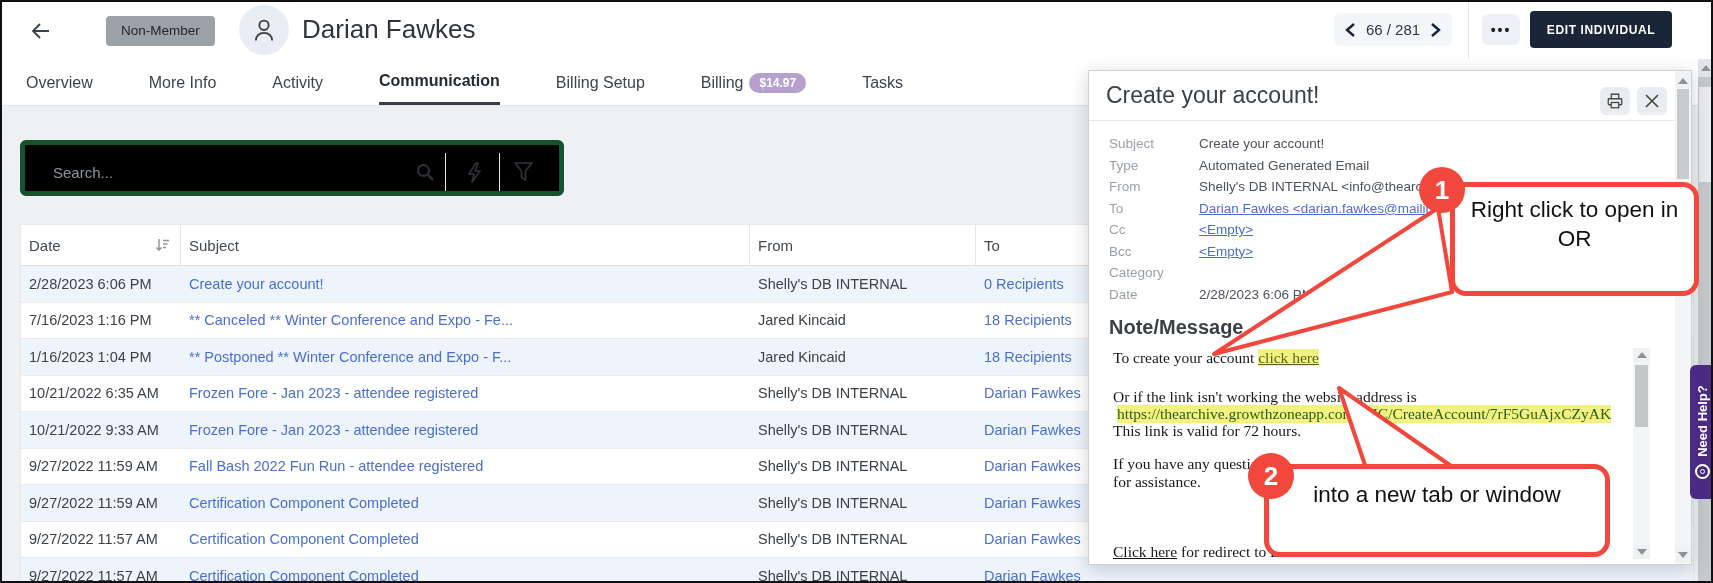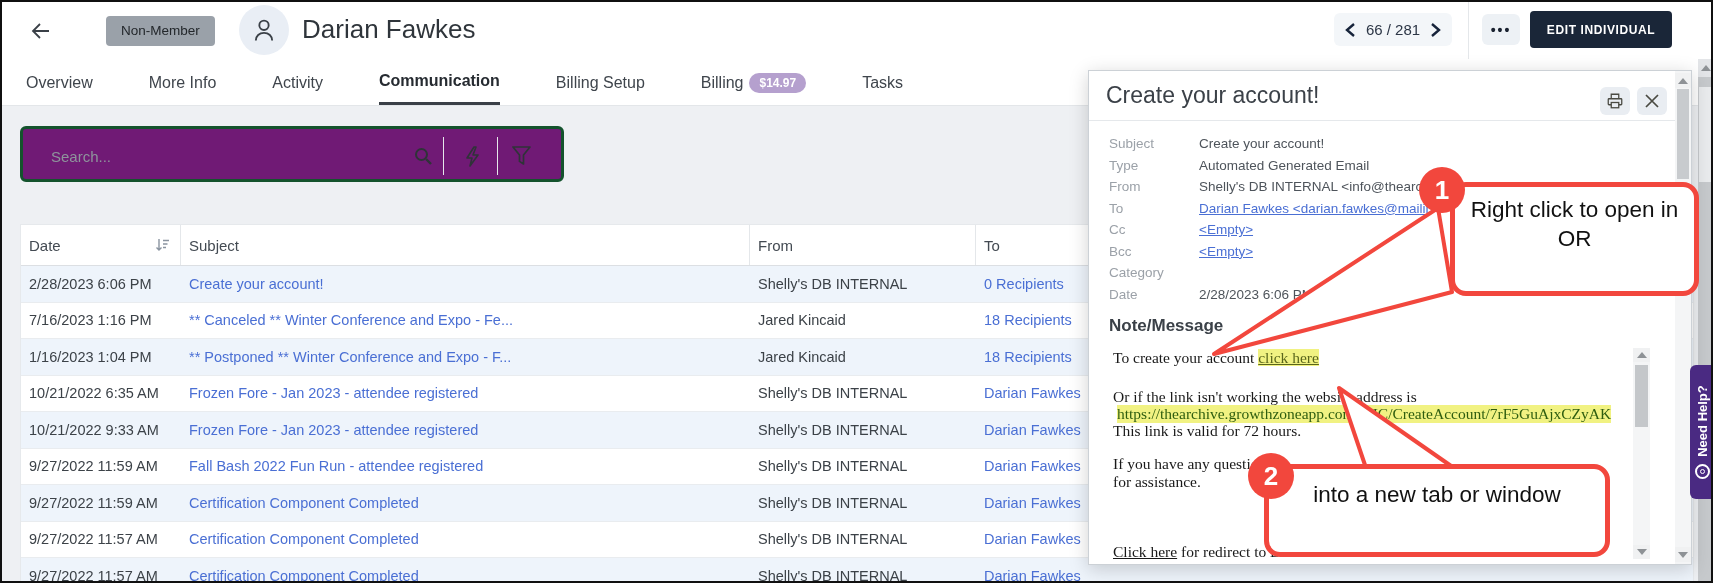--- a/index.html
+++ b/index.html
@@ -25,21 +25,21 @@
 
   
   .tabbar{position:absolute;left:0;top:58px;width:100%;height:46px;background:#fff;border-bottom:1px solid #e3e6e9;
           display:flex;align-items:stretch;padding-left:24px;gap:56px;box-sizing:border-box;}
   .tab{display:flex;align-items:center;font-size:16px;color:#3f454c;cursor:pointer;white-space:nowrap;}
   .tab.active{font-weight:bold;color:#262b31;border-bottom:3px solid #3a4047;}
   .bpill{margin-left:6px;background:#b5a0ce;color:#fff;font-weight:bold;font-size:12px;border-radius:999px;padding:3px 10px;}
 
   
   .content{position:absolute;left:0;top:104px;width:100%;height:477px;background:#eef0f3;}
-  .searchbox{position:absolute;left:18px;top:20px;width:544px;height:56px;background:#701a75;border:3px solid #14532d;border-radius:6px;box-sizing:border-box;}
+  .searchbox{position:absolute;left:18px;top:34px;width:544px;height:56px;background:#000000;border:5px solid #14532d;border-radius:6px;box-sizing:border-box;}
   .searchph{position:absolute;left:28px;top:0;height:54px;display:flex;align-items:center;font-size:15px;color:#8e949c;}
   .sdiv{position:absolute;top:8px;width:1px;height:38px;background:#e5e8eb;}
   .sicon{position:absolute;top:17px;cursor:pointer;}
 
   .tbl{position:absolute;left:18px;top:118px;width:1674px;background:#fff;border:1px solid #e6e9ec;border-bottom:none;box-sizing:border-box;}
   .thead{display:flex;height:40px;border-bottom:1px solid #dcdfe3;align-items:center;font-size:15px;color:#434a52;}
   .th{padding-left:8px;box-sizing:border-box;display:flex;align-items:center;height:100%;}
   .th-date{width:160px;border-right:1px solid #e4e7ea;justify-content:space-between;padding-right:10px;}
   .th-subject{width:569px;border-right:1px solid #e4e7ea;}
   .th-from{width:226px;border-right:1px solid #e4e7ea;}
@@ -58,21 +58,21 @@
        box-shadow:0 4px 18px rgba(0,0,0,.18);box-sizing:border-box;z-index:10;}
   .dlg-title{position:absolute;left:17px;top:11px;font-size:23px;color:#3b4148;}
   .dlg-btn{position:absolute;top:16px;width:30px;height:28px;background:#e9edf2;border-radius:6px;
            display:flex;align-items:center;justify-content:center;cursor:pointer;}
   .dlg-sep{position:absolute;left:0;top:49px;width:586px;height:1px;background:#e5e8eb;}
   .fields{position:absolute;left:20px;top:62px;width:470px;}
   .frow{display:flex;height:21.5px;font-size:13.5px;align-items:center;}
   .flabel{width:90px;color:#9ba1a8;}
   .fval{color:#4e545b;white-space:nowrap;}
   .frow.has-link .fval{color:#4a6fd4;text-decoration:underline;cursor:pointer;}
-  .note-hd{position:absolute;left:20px;top:245px;font-size:17px;font-weight:bold;color:#3b4148;}
+  .note-hd{position:absolute;left:20px;top:245px;font-size:20px;font-weight:bold;color:#3b4148;}
   .nline{position:absolute;font-family:"Liberation Serif",serif;font-size:15.5px;color:#191919;white-space:nowrap;}
   .hl{background:#f1f282;}
   .olink{color:#5a661c;text-decoration:underline;cursor:pointer;}
   .ulink{text-decoration:underline;cursor:pointer;}
   .urltxt{color:#2e5d0f;cursor:pointer;}
 
   
   .sb-track{position:absolute;background:#f4f5f6;}
   .sb-thumb{position:absolute;background:#c8cbce;}
   .sb-arrow{position:absolute;display:flex;align-items:center;justify-content:center;background:#f0f1f2;cursor:pointer;}

